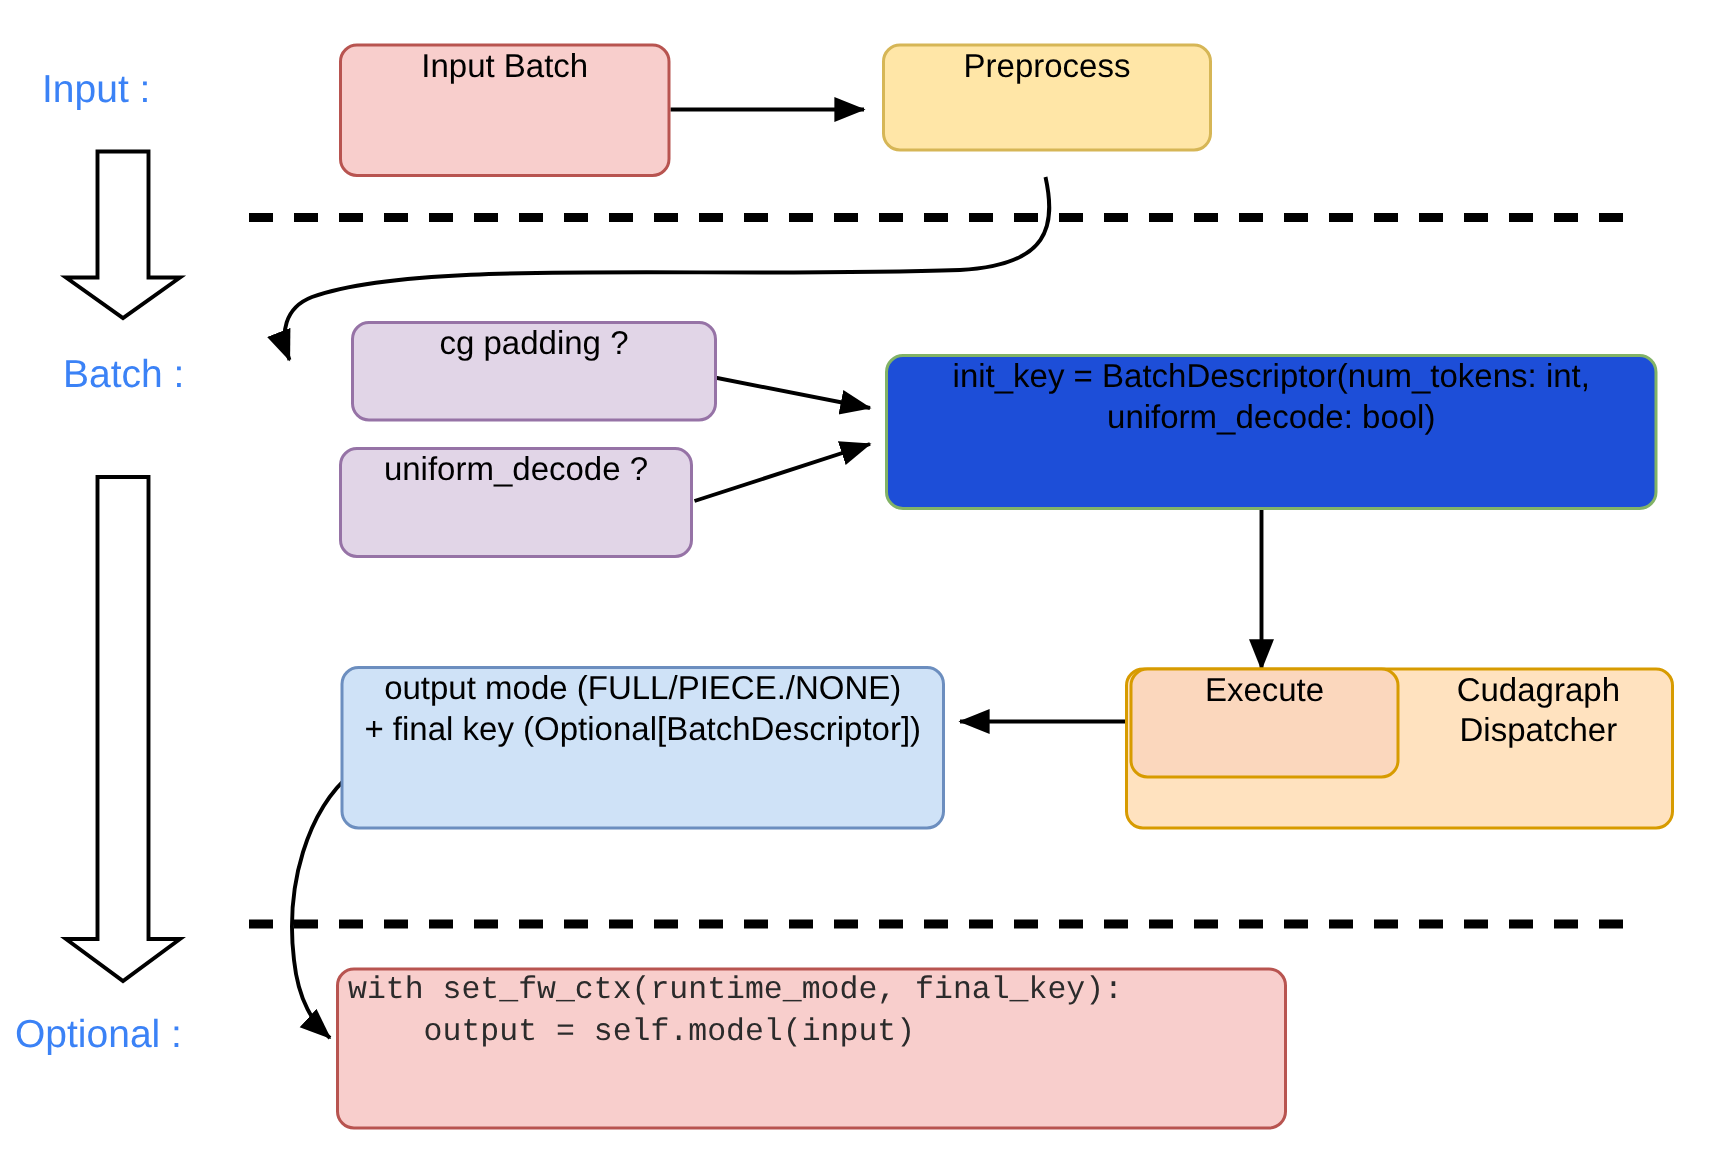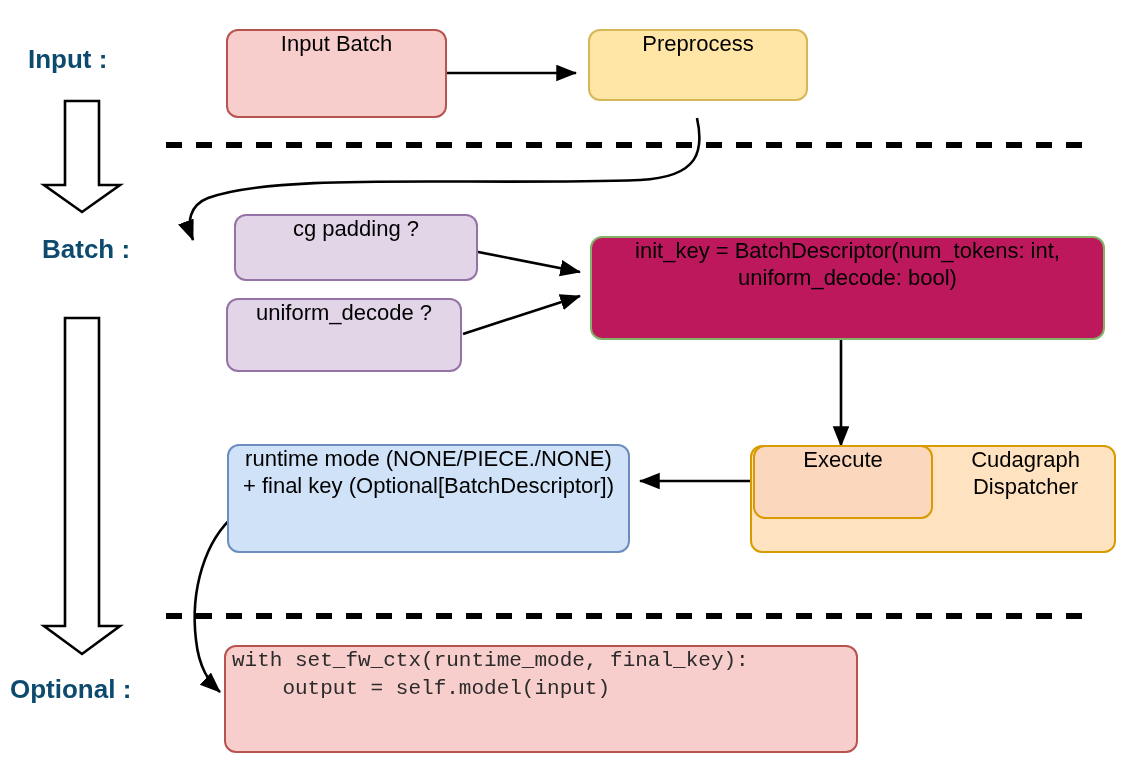--- a/index.html
+++ b/index.html
@@ -22,23 +22,23 @@
     position: absolute;
     left: 0;
     top: 0;
     width: 1142px;
     height: 770px;
     overflow: visible;
   }
   .stage-label {
     position: absolute;
     font-family: "Liberation Sans", sans-serif;
-    font-weight: bold;
+    font-weight: normal;
     font-size: 26px;
-    color: #0c4a6e;
+    color: #3b82f6;
     white-space: nowrap;
     letter-spacing: 0px;
   }
   .node {
     position: absolute;
     box-sizing: border-box;
     border-radius: 12px;
     border-width: 2px;
     border-style: solid;
     display: flex;
@@ -51,21 +51,21 @@
     line-height: 1.22;
     padding: 0 8px;
   }
   .node .txt {
     display: block;
     white-space: pre-line;
   }
   .node-pink   { background: #f8cecc; border-color: #b85450; }
   .node-yellow { background: #ffe6a7; border-color: #d6b656; }
   .node-purple { background: #e1d5e7; border-color: #9673a6; }
-  .node-green  { background: #be185d; border-color: #82b366; }
+  .node-green  { background: #1d4ed8; border-color: #82b366; }
   .node-blue   { background: #cfe2f7; border-color: #6c8ebf; }
   .node-orange-outer { background: #ffe2bf; border-color: #d79b00; }
   .node-orange-inner { background: #fbd7bd; border-color: #d79b00; }
 
   .node-code {
     font-family: "Liberation Mono", "DejaVu Sans Mono", monospace;
     font-size: 21px;
     justify-content: flex-start;
     text-align: left;
     line-height: 1.35;
@@ -138,21 +138,21 @@
   <div class="node node-orange-outer" style="left:750px; top:445px; width:366px; height:108px; justify-content:flex-end; padding-right:34px;">
     <span class="txt">Cudagraph
 Dispatcher</span>
   </div>
 
   <div class="node node-orange-inner" style="left:753px; top:445px; width:180px; height:74px;">
     <span class="txt">Execute</span>
   </div>
 
   <div class="node node-blue" style="left:227px; top:444px; width:403px; height:109px;">
-    <span class="txt">runtime mode (NONE/PIECE./NONE)
+    <span class="txt">output mode (FULL/PIECE./NONE)
 + final key (Optional[BatchDescriptor])</span>
   </div>
 
   <div class="node node-pink node-code" style="left:224px; top:645px; width:634px; height:108px;">
     <span class="txt">with set_fw_ctx(runtime_mode, final_key):
     output = self.model(input)</span>
   </div>
 
 </div>
 

